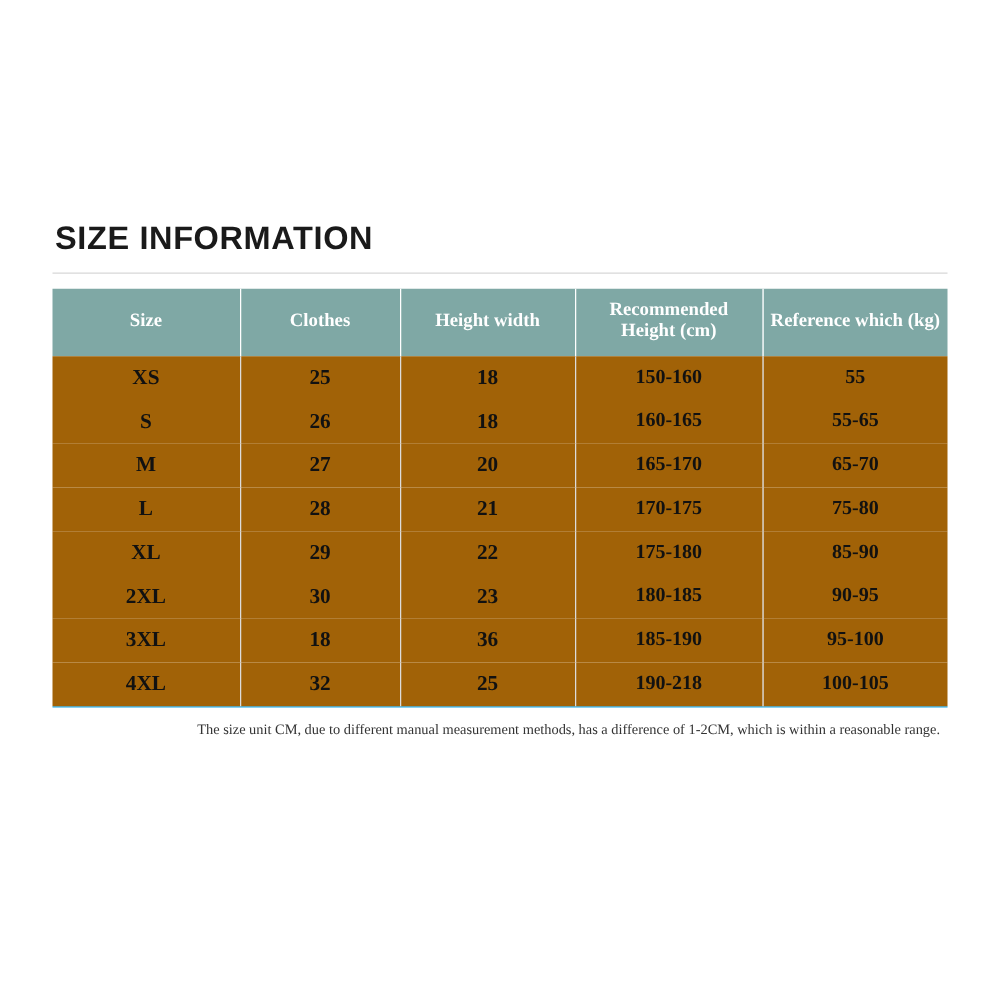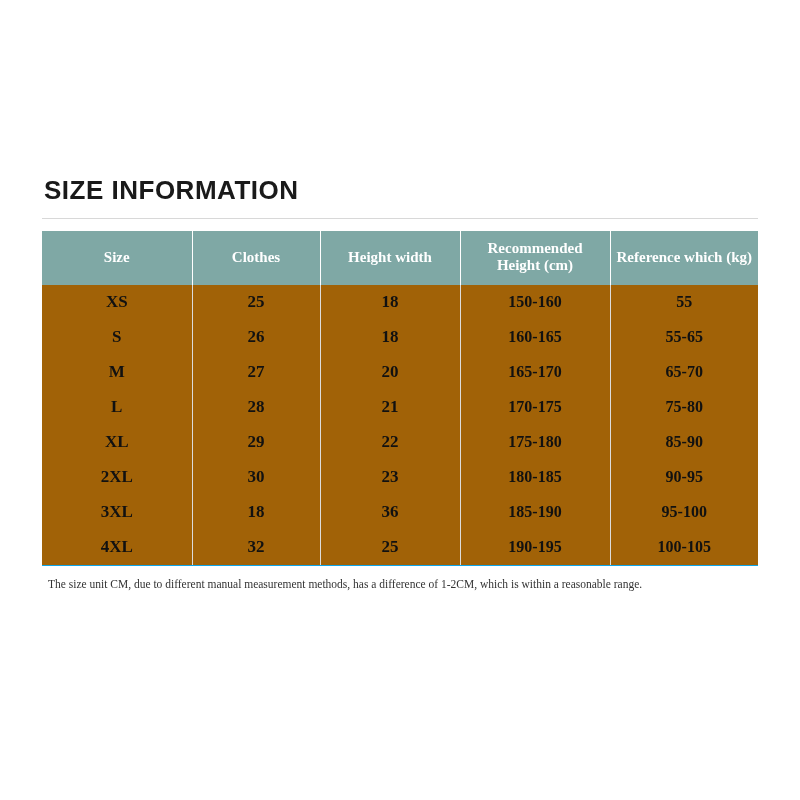--- a/index.html
+++ b/index.html
@@ -85,21 +85,21 @@
   .col-clothes { width: 140px; }
   .col-height { width: 150px; }
   .col-weight { width: 148px; }
 
   .table-wrap {
     border-bottom: 1px solid #0ea5e9;
   }
   .note {
     font-size: 11.5px;
     color: #333333;
-    text-align: left;
+    text-align: right;
     padding: 11px 6px 0 6px;
     font-family: "Liberation Serif", serif;
     line-height: 1.3;
   }
 </style>
 </head>
 <body>
 
 <div class="page">
   <div class="card">
@@ -172,21 +172,21 @@
             <td class="bold-cell">3XL</td>
             <td class="bold-cell">18</td>
             <td class="bold-cell">36</td>
             <td class="plain-cell">185-190</td>
             <td class="plain-cell">95-100</td>
           </tr>
           <tr>
             <td class="bold-cell">4XL</td>
             <td class="bold-cell">32</td>
             <td class="bold-cell">25</td>
-            <td class="plain-cell">190-195</td>
+            <td class="plain-cell">190-218</td>
             <td class="plain-cell">100-105</td>
           </tr>
         </tbody>
       </table>
     </div>
 
     <div class="note">The size unit CM, due to different manual measurement methods, has a difference of 1-2CM, which is within a reasonable range.</div>
 
   </div>
 </div>

